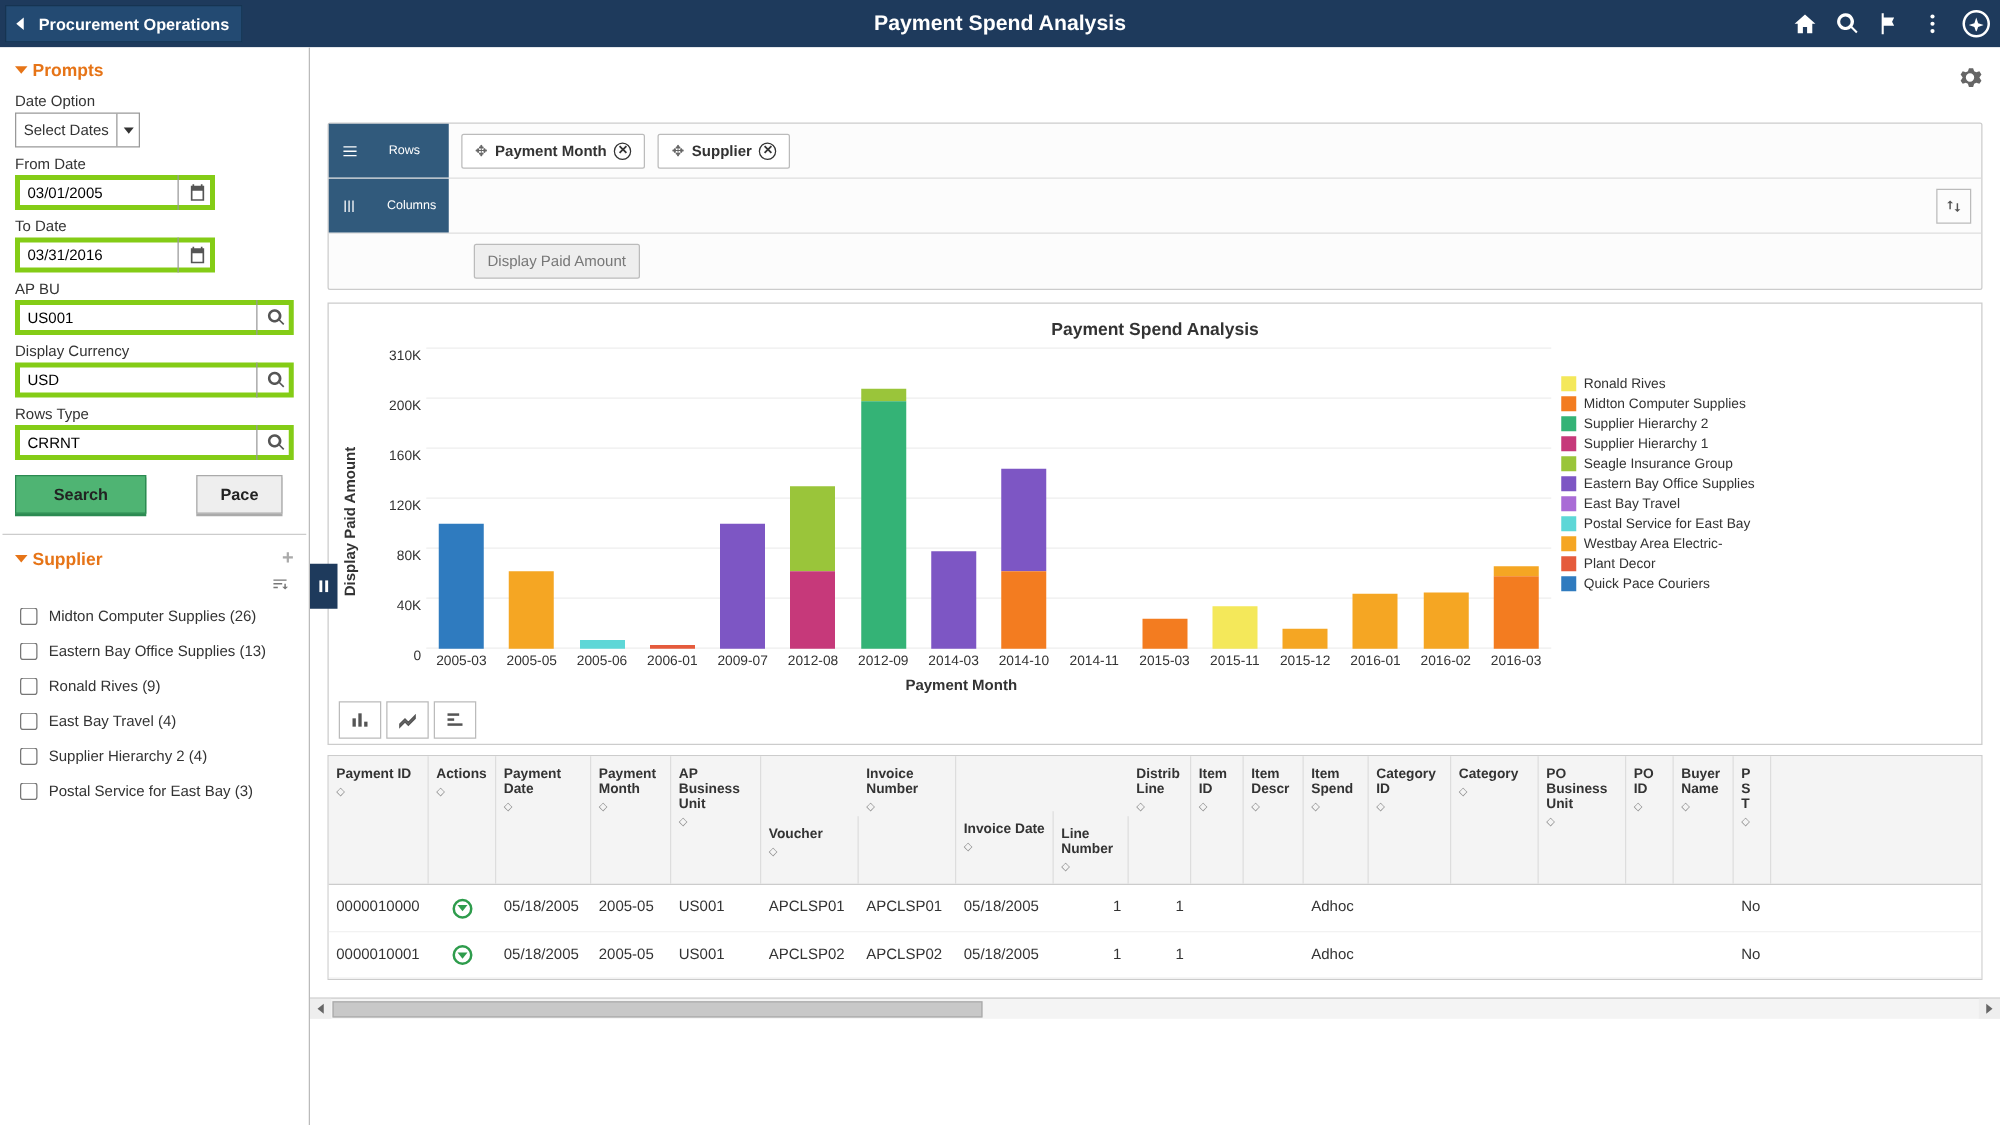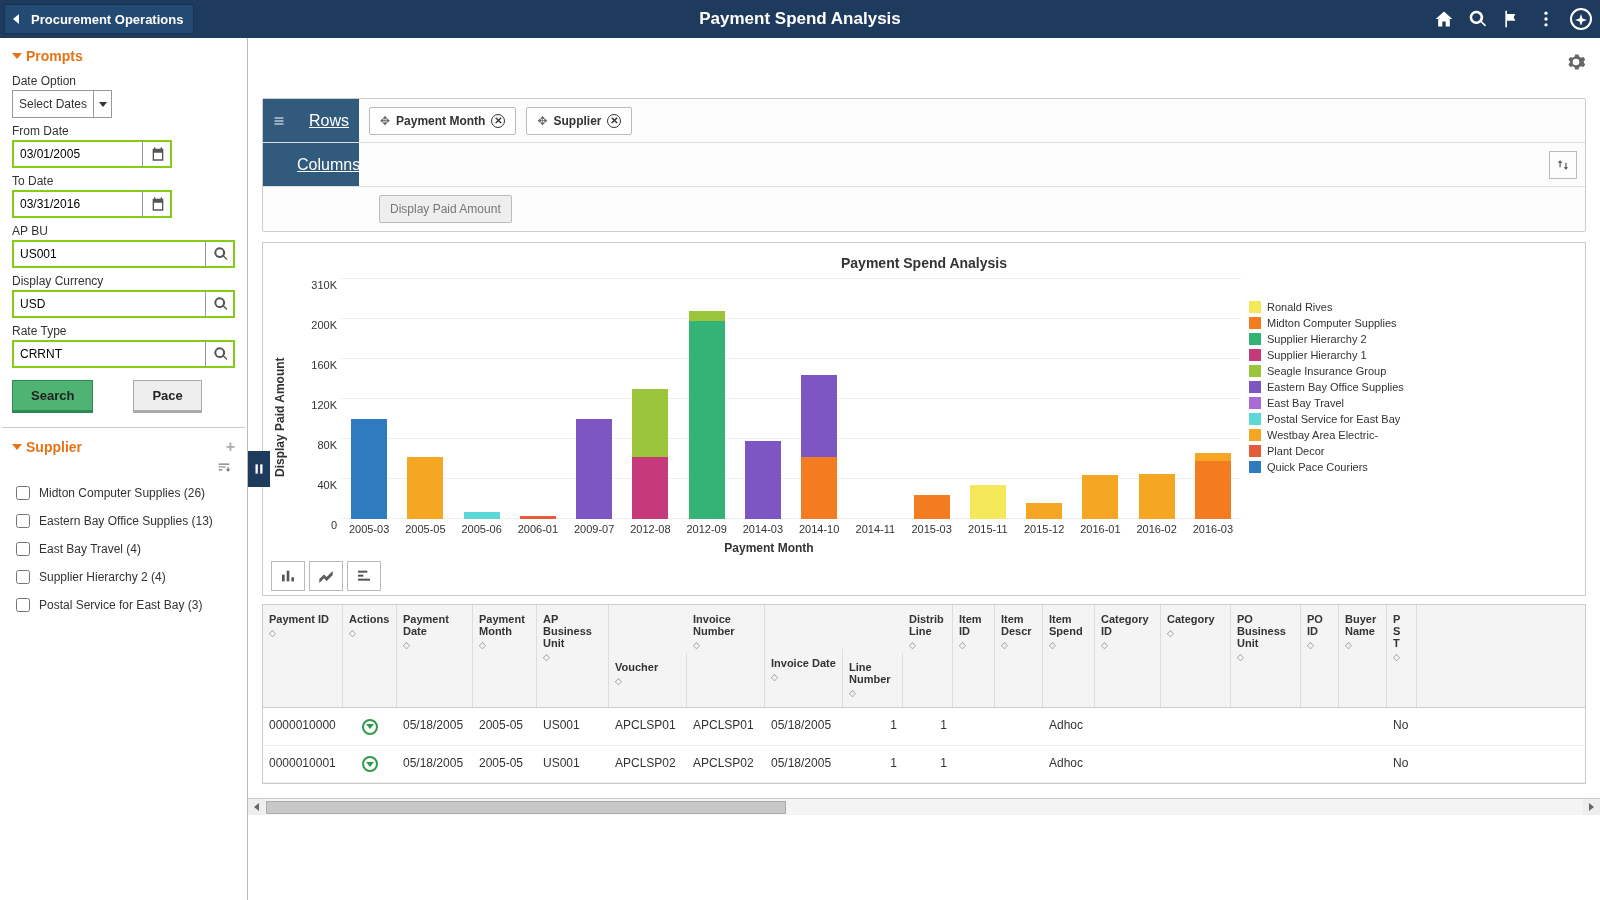--- a/index.html
+++ b/index.html
@@ -19,42 +19,42 @@
   .sidebar { width:248px; border-right:1px solid #bbb; background:#fff; overflow-y:auto; overflow-x:hidden; position:relative;}
   .sidebar-inner { padding:0 2px;}
   .panel { border-bottom:1px solid #ccc; padding:6px 10px 10px 10px;}
   .panel-header { color:#e67417; font-weight:bold; font-size:14px; display:flex; align-items:center; gap:4px; cursor:pointer; padding:4px 0;}
   .panel-header .caret { width:0; height:0; border-left:5px solid transparent; border-right:5px solid transparent; border-top:6px solid #e67417;}
   .panel-header .add-icon { margin-left:auto; color:#aaa; font-size:16px; font-weight:bold;}
   .lbl { display:block; font-size:12px; color:#333; margin:6px 0 2px 0;}
   .sel { border:1px solid #999; height:28px; padding:0 22px 0 6px; background:#fff; position:relative; font-size:12px; display:inline-flex; align-items:center;}
   .sel .dd { position:absolute; right:0; top:0; bottom:0; width:18px; border-left:1px solid #999; display:flex; align-items:center; justify-content:center;}
   .sel .dd::after { content:''; border-left:4px solid transparent; border-right:4px solid transparent; border-top:5px solid #333;}
-  .inp { border:2px solid #84cc16; height:28px; width:100%; padding:0 6px; font-size:12px; background:#fff;}
+  .inp { border:4px solid #84cc16; height:28px; width:100%; padding:0 6px; font-size:12px; background:#fff;}
   .inp-wrap { position:relative; width:100%;}
   .inp-wrap .btn-right { position:absolute; right:0; top:0; bottom:0; width:30px; border-left:1px solid #999; display:flex; align-items:center; justify-content:center; cursor:pointer;}
   .btn-right svg { width:16px; height:16px; fill:#555;}
   .btn-row { display:flex; gap:40px; margin-top:12px; padding-bottom:6px;}
-  .btn-search { background:#4fb473; border:1px solid #2c8a52; box-shadow:0 2px 0 #2c8a52; padding:7px 18px; font-weight:bold; font-size:13px; color:#222; cursor:pointer;}
+  .btn-search { background:#4fb473; border:1px solid #2c8a52; box-shadow:0 2px 0 #2c8a52; padding:7px 30px; font-weight:bold; font-size:13px; color:#222; cursor:pointer;}
   .btn-clear { background:#eee; border:1px solid #aaa; box-shadow:0 2px 0 #aaa; padding:7px 18px; font-weight:bold; font-size:13px; color:#222; cursor:pointer;}
   .sup-align { text-align:right; padding-right:4px; margin-bottom:2px;}
   .sup-align svg{width:14px;height:14px;fill:#777;}
   .sup-item { display:flex; align-items:center; gap:6px; padding:4px 0;}
   .sup-item input[type=checkbox]{ width:14px; height:14px;}
 
   .splitter-tab { position:absolute; left:248px; top:50%; transform:translateY(-50%); width:22px; height:36px; background:#1e3a5c; color:#fff; display:flex; align-items:center; justify-content:center; font-weight:bold; z-index:5; cursor:pointer;}
 
   .main { flex:1; overflow:auto; position:relative; background:#fff;}
   .gear { position:absolute; right:14px; top:14px; cursor:pointer;}
   .gear svg{ width:20px; height:20px; fill:#666;}
 
   .pivot-panel { margin:60px 14px 10px 14px; border:1px solid #ccc; background:#fcfcfc; border-radius:2px;}
   .pivot-row { display:flex; border-bottom:1px solid #ddd; min-height:44px; align-items:center;}
   .pivot-row:last-child{border-bottom:none;}
-  .pivot-label { width:96px; background:#315a7c; color:#fff; align-self:stretch; display:flex; align-items:center; gap:24px; padding:0 10px; font-size:16px;text-decoration:underline;}
+  .pivot-label { width:96px; background:#315a7c; color:#fff; align-self:stretch; display:flex; align-items:center; gap:24px; padding:0 10px; font-size:10px;}
   .pivot-label svg{width:14px;height:14px;fill:#fff;}
   .pivot-chip { display:inline-flex; align-items:center; gap:6px; border:1px solid #bbb; background:#fff; border-radius:2px; padding:6px 10px; margin:6px 0 6px 10px; font-weight:bold; font-size:12px;}
   .pivot-chip .move{font-weight:normal;color:#666;}
   .pivot-chip .close{ border:1.5px solid #333; border-radius:50%; width:14px; height:14px; display:flex; align-items:center; justify-content:center; font-size:10px; line-height:1; cursor:pointer;}
   .pivot-chip.disabled{ background:#eee; color:#777; font-weight:normal;}
   .swap-btn { margin-left:auto; margin-right:8px; border:1px solid #bbb; width:28px; height:28px; display:flex; align-items:center; justify-content:center; cursor:pointer;}
   .swap-btn svg{width:14px;height:14px;fill:#555;}
 
   .chart-panel { margin:8px 14px 4px 14px; border:1px solid #ccc; padding:8px 8px 4px 8px;}
   .chart-title-row { text-align:center; font-weight:bold; font-size:14px; margin:4px 0 8px 0;}
@@ -184,21 +184,21 @@
         <label class="lbl">Display Currency</label>
         <div class="inp-wrap">
           <input class="inp" value="USD" style="">
           <span class="btn-right">
               <svg viewBox="0 0 24 24">
                 <path d="M10 2a8 8 0 105.3 14l5 5 1.4-1.4-5-5A8 8 0 0010 2zm0 3a5 5 0 110 10 5 5 0 010-10z"></path>
               </svg>
             </span>
         </div>
 
-        <label class="lbl">Rate Type</label>
+        <label class="lbl">Rows Type</label>
         <div class="inp-wrap">
           <input class="inp" value="CRRNT" style="">
           <span class="btn-right">
               <svg viewBox="0 0 24 24">
                 <path d="M10 2a8 8 0 105.3 14l5 5 1.4-1.4-5-5A8 8 0 0010 2zm0 3a5 5 0 110 10 5 5 0 010-10z"></path>
               </svg>
             </span>
         </div>
 
         <div class="btn-row">
@@ -217,20 +217,24 @@
               <path d="M3 18h6v-2H3v2zm0-5h12v-2H3v2zm0-7v2h18V6H3zM19 20l4-4h-3v-4h-2v4h-3l4 4z"></path>
             </svg></div>
         <div id="supplier-list">
             <div class="sup-item">
               <input type="checkbox" style="">
               <span>Midton Computer Supplies (26)</span>
             </div>
             <div class="sup-item">
               <input type="checkbox" style="">
               <span>Eastern Bay Office Supplies (13)</span>
+            </div>
+            <div class="sup-item">
+              <input type="checkbox" style="">
+              <span>Ronald Rives (9)</span>
             </div>
             <div class="sup-item">
               <input type="checkbox" style="">
               <span>East Bay Travel (4)</span>
             </div>
             <div class="sup-item">
               <input type="checkbox" style="">
               <span>Supplier Hierarchy 2 (4)</span>
             </div>
             <div class="sup-item">

